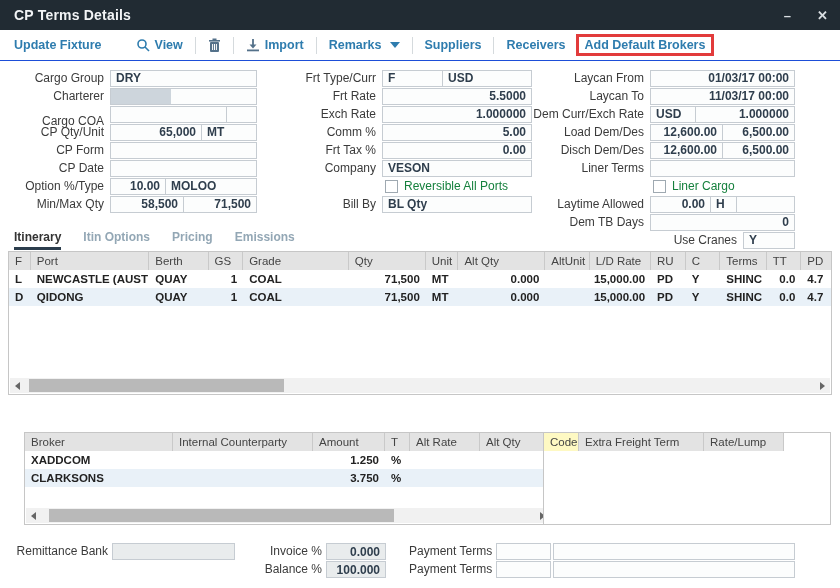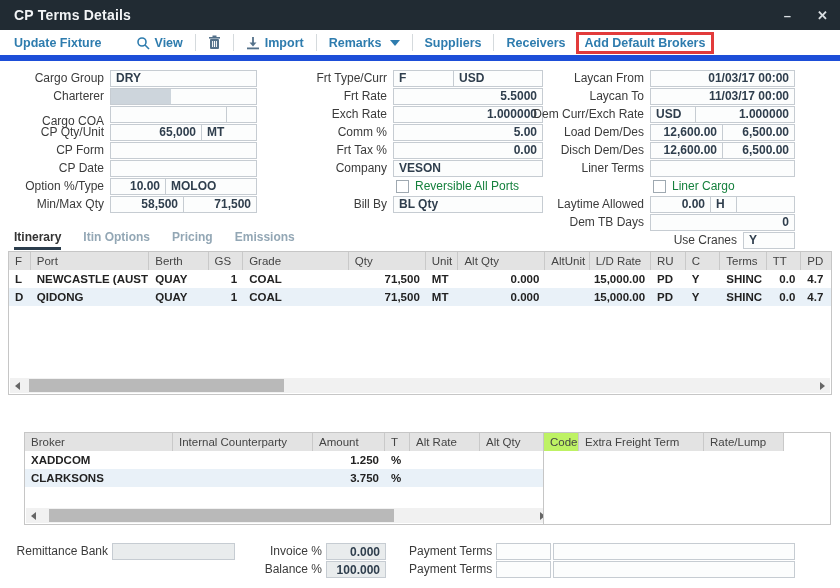--- a/index.html
+++ b/index.html
@@ -6,21 +6,21 @@
   body { font-family:"Liberation Sans", sans-serif; background:#fff; }
   .window { position:relative; width:840px; height:588px; background:#ffffff; overflow:hidden; font-size:12px; color:#333; }
 
   
   .titlebar { position:absolute; left:0; top:0; width:840px; height:30px; background:var(--titlebar-bg,#212b33); display:flex; align-items:center; }
   .titlebar .title { color:#f2f4f6; font-weight:bold; font-size:14px; padding-left:14px; letter-spacing:0.2px; }
   .win-btns { position:absolute; right:12px; top:0; height:30px; display:flex; align-items:center; gap:26px; }
   .win-btn { color:#d9dee2; font-weight:bold; font-size:13px; cursor:default; }
 
   
-  .toolbar { position:absolute; left:0; top:30px; width:840px; height:31px; background:#fff; border-bottom:6px solid #1d4ed8; display:flex; align-items:center; padding-left:14px; }
+  .toolbar { position:absolute; left:0; top:30px; width:840px; height:31px; background:#fff; border-bottom:1px solid #1d4ed8; display:flex; align-items:center; padding-left:14px; }
   .tb-item { color:var(--link-color,#2e7cae); font-weight:bold; font-size:12.5px; display:flex; align-items:center; gap:5px; cursor:pointer; white-space:nowrap; }
   .tb-sep { width:1px; height:17px; background:#d5dadd; margin:0 12px; }
   .tb-gap { width:34px; }
   .tb-icon { display:inline-flex; align-items:center; }
   .red-box { border:3px solid var(--highlight-red,#e23b3b); padding:1px 6px; margin-left:10px; }
   .dd-arrow { width:0; height:0; border-left:5px solid transparent; border-right:5px solid transparent; border-top:6px solid #2e7cae; display:inline-block; margin-left:3px; }
 
   
   .fcol { position:absolute; }
   .frow { display:flex; align-items:center; height:18px; }
@@ -196,21 +196,21 @@
       </div>
     <div class="frow">
         <span class="flabel" style="width:102px;">Min/Max Qty</span>
       <div class="field" style="width:147px;">
           <span class="seg r" style="flex:0 0 73px;">58,500</span>
           <span class="seg r" style="flex:1;">71,500</span>
         </div>
       </div>
   </div>
 
-  <div class="fcol" style="left:301px; top:69px; width:245px;">
+  <div class="fcol" style="left:290px; top:69px; width:245px;">
     <div class="frow">
         <span class="flabel" style="width:92px;">Frt Type/Curr</span>
       <div class="field" style="width:150px;">
           <span class="seg l" style="flex:0 0 60px;">F</span>
           <span class="seg l" style="flex:1;">USD</span>
         </div>
       </div>
     <div class="frow">
         <span class="flabel" style="width:92px;">Frt Rate</span>
       <div class="field" style="width:150px;">
@@ -424,21 +424,21 @@
           <span class="sb-thumb" style="left:8px; width:345px;"></span>
         </span>
       <span class="sb-arrow">
           <span class="tri-r"></span>
         </span>
     </div>
   </div>
 
   <div class="gridbox" style="left:543px; top:432px; width:288px; height:93px;">
     <div class="thead" style="background:transparent;">
-      <span class="hc exc0" style="background:#bef264;">Code</span>
+      <span class="hc exc0" style="background:#fef9c3;">Code</span>
       <span class="hc exc1" style="background:#e3e3e3;">Extra Freight Term</span>
       <span class="hc exc2" style="background:#e3e3e3;">Rate/Lump</span>
     </div>
   </div>
 
   <div>
     <span class="babs blabel" style="left:8px; top:543px; width:100px;">Remittance Bank</span>
     <div class="babs bfield gray" style="left:112px; top:543px; width:123px;">
         <span></span>
       </div>

